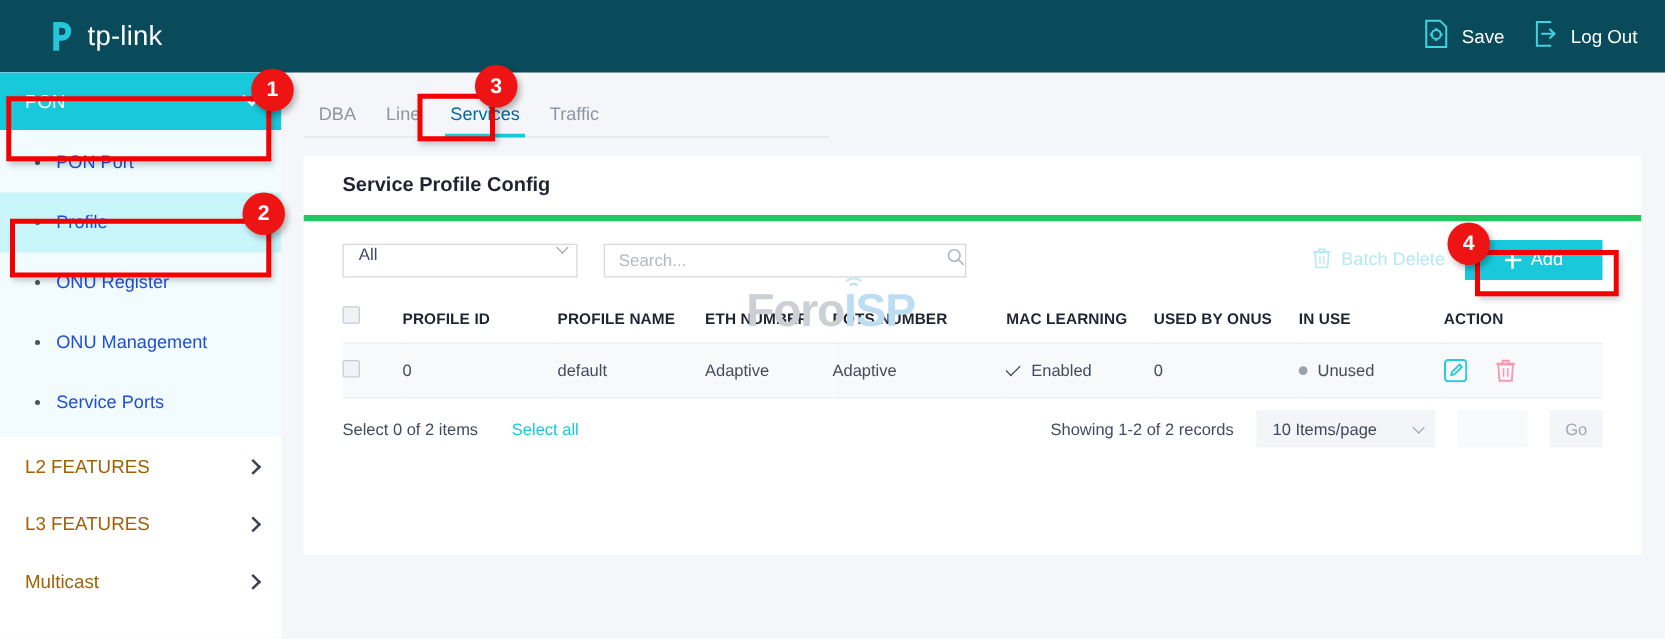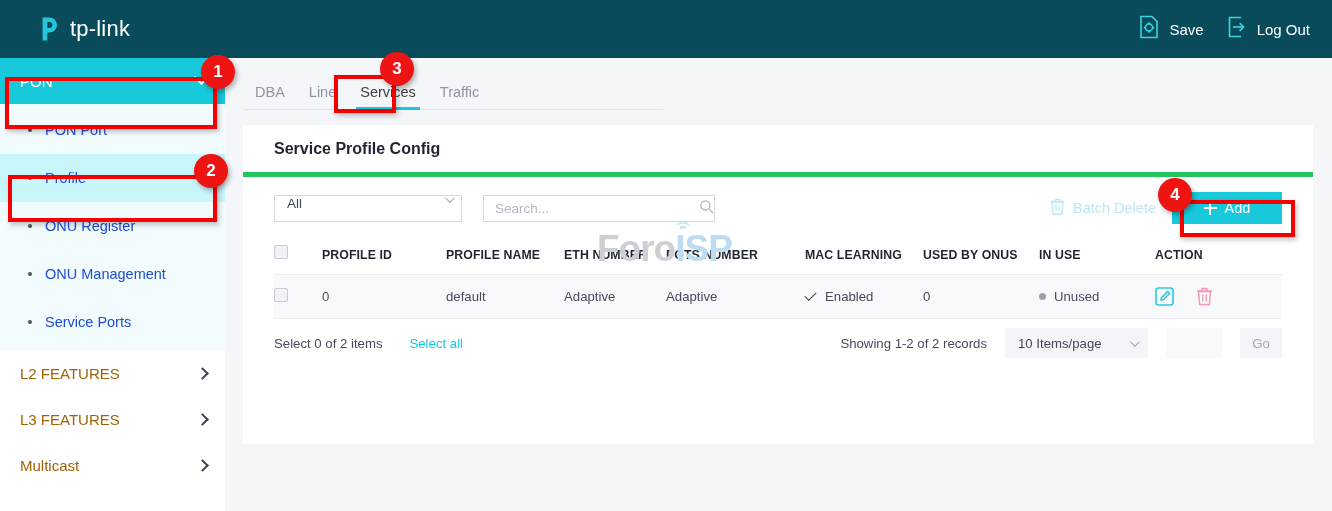--- a/index.html
+++ b/index.html
@@ -61,21 +61,21 @@
   
   .tabs {
     position: absolute; left: 243px; top: 78px; width: 420px; height: 32px;
     display: flex; align-items: flex-end; gap: 0;
     border-bottom: 1px solid #e2e4e9;
   }
   .tab {
     font-size: 14.5px; color: #8f95a3; padding: 0 12px 9px; cursor: pointer;
     position: relative;
   }
-  .tab.active { color: #404040; }
+  .tab.active { color: #0369a1; }
   .tab.active::after {
     content: ""; position: absolute; left: 8px; right: 8px; bottom: -1px;
     height: 3px; background: #18C9DC;
   }
 
   
   .panel {
     position: absolute; left: 243px; top: 125px; width: 1070px; height: 319px;
     background: #ffffff;
   }
@@ -90,21 +90,21 @@
     padding: 0 31px;
   }
   .sel-all {
     width: 188px; height: 27px; border: 1px solid #d5d8de; background: #fff;
     display: flex; align-items: flex-start; justify-content: space-between;
     padding: 0 9px 0 12px; font-size: 13.5px; color: #41475a; cursor: pointer;
   }
   .chev-sm { width: 7px; height: 7px; border-right: 1.6px solid #9aa0ac;
              border-bottom: 1.6px solid #9aa0ac; transform: rotate(45deg) translateY(-2px); }
   .searchbox {
-    margin-left: 21px; width: 232px; height: 27px; border: 1px solid #d5d8de;
+    margin-left: 21px; width: 290px; height: 27px; border: 1px solid #d5d8de;
     background: #fff; display: flex; align-items: center; padding: 0 0 0 11px;
   }
   .searchbox input {
     flex: 1; border: none; outline: none; font-size: 13.5px; color: #41475a;
     font-family: "Liberation Sans", sans-serif; background: transparent;
   }
   .searchbox input::placeholder { color: #b3b8c2; }
   .tb-right {
     position: absolute; right: 31px; top: 0; height: 62px;
     display: flex; align-items: center; gap: 16px;

